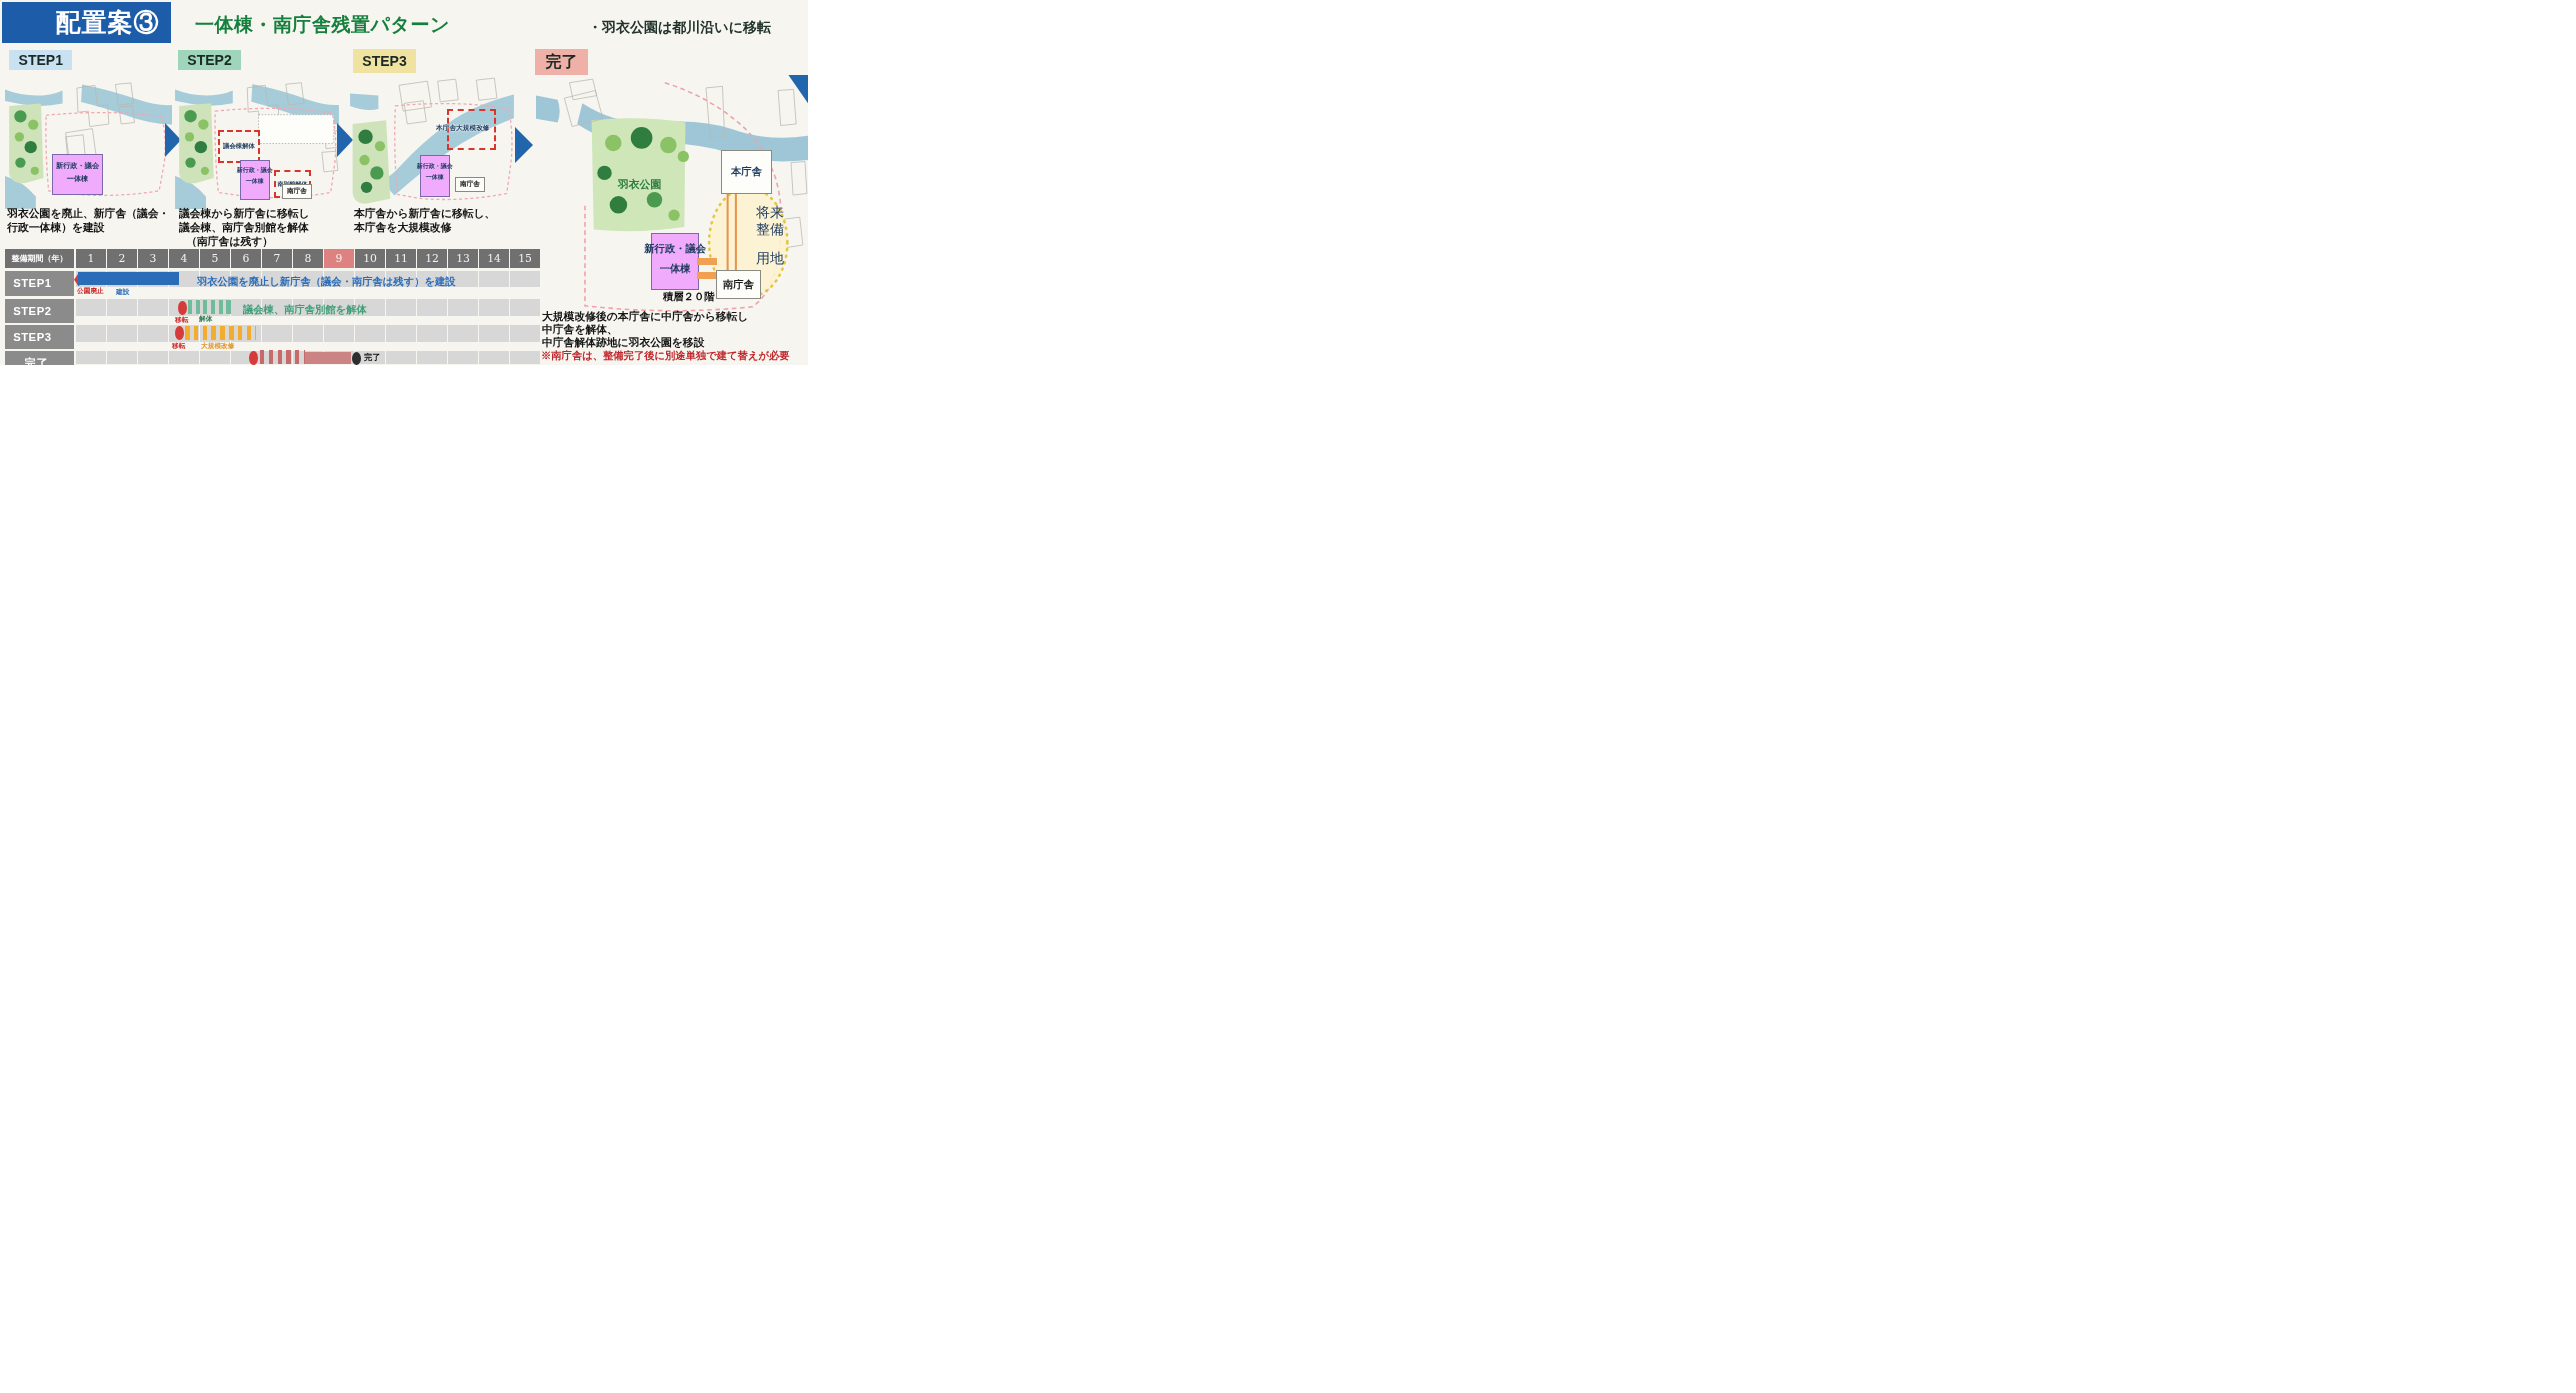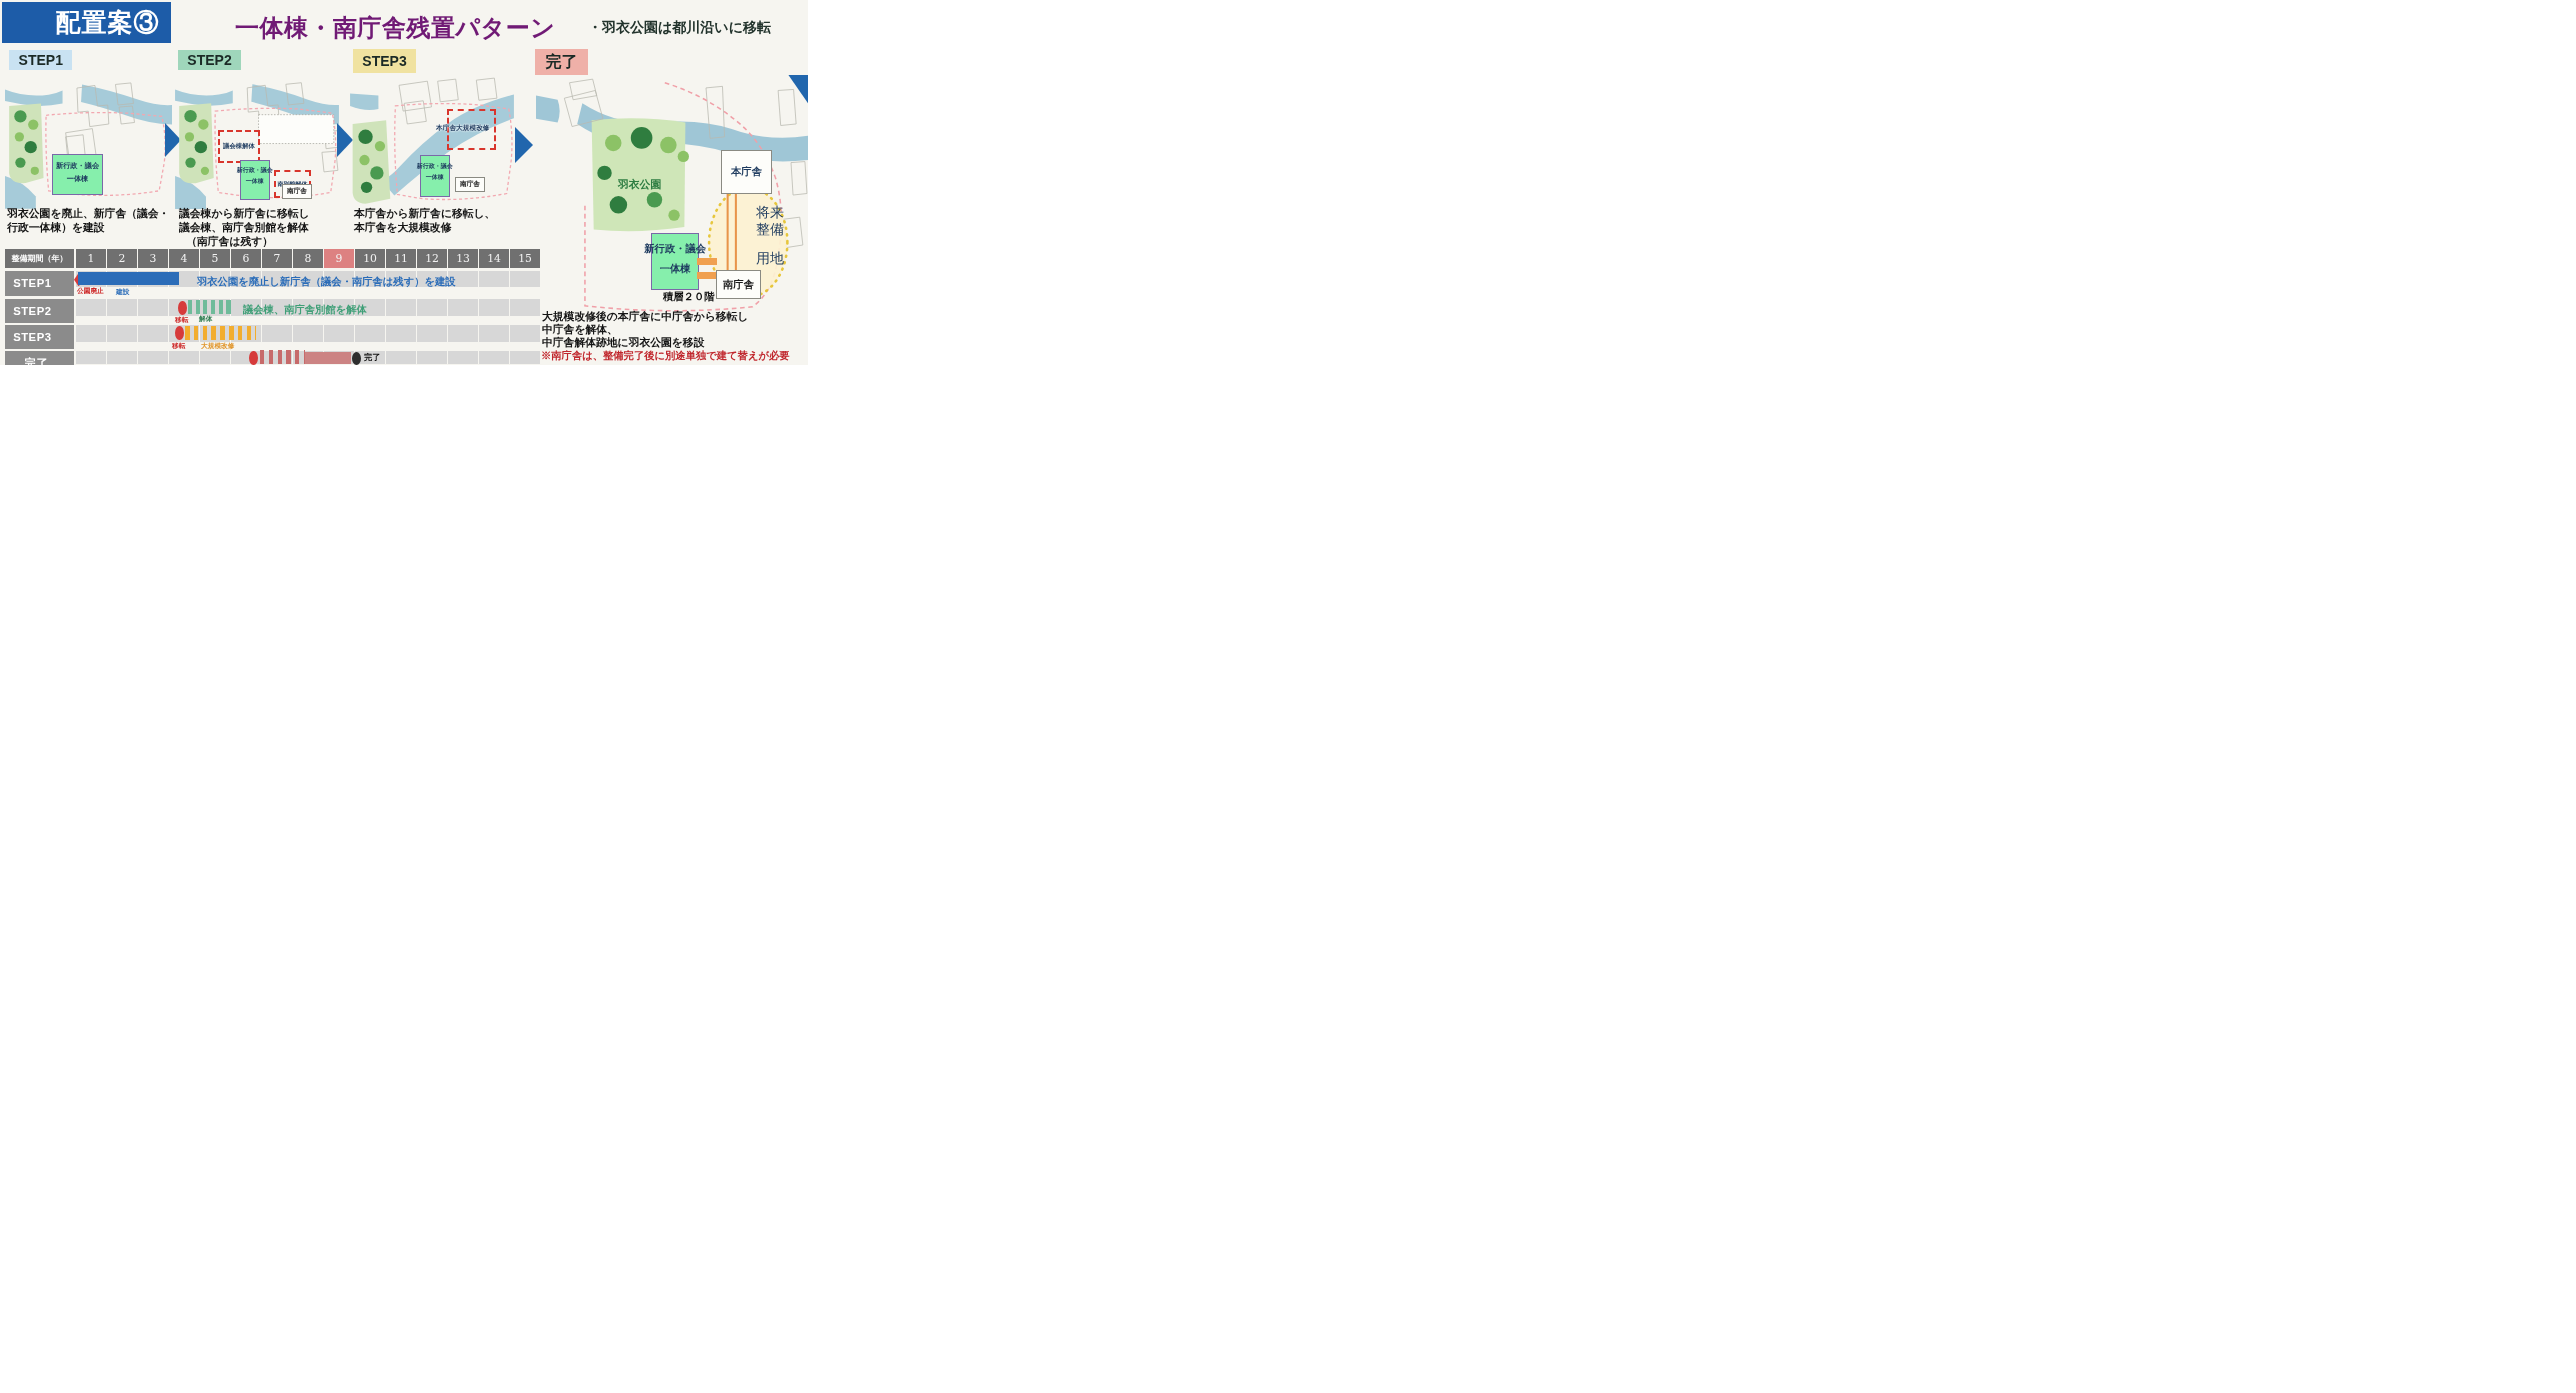--- a/index.html
+++ b/index.html
@@ -3,26 +3,26 @@
 <meta charset="utf-8">
 <style>
   html,body{margin:0;padding:0;}
   body{font-family:"Liberation Sans",sans-serif;}
   #stage{position:relative;width:808px;height:365px;background:#f6f5f0;overflow:hidden;}
   .abs{position:absolute;}
   .b{font-weight:bold;}
   
   .title-box{left:2.1px;top:2.1px;width:169px;height:41px;background:#1d5ca8;display:flex;align-items:center;}
   .title-text{color:#fff;font-size:25px;font-weight:bold;padding-left:16.5px;letter-spacing:1px;margin-left:37px;}
-  .subtitle{left:195px;top:12.4px;font-size:24px;font-weight:bold;color:#701a75;letter-spacing:0.5px;margin-left:40px;}
+  .subtitle{left:195px;top:12.4px;font-size:19px;font-weight:bold;color:#15803d;letter-spacing:0.5px;}
   .top-note{left:588px;top:18.5px;font-size:14px;font-weight:bold;color:#22332c;}
   
   .step-tag{display:flex;align-items:center;justify-content:center;font-weight:bold;color:#1b2a26;}
   
-  .pbox{background:#86efac;border:1.3px solid #7a68a8;}
+  .pbox{background:#f0abfc;border:1.3px solid #7a68a8;}
   .pbox-label{color:#1d3a5e;font-weight:bold;text-align:center;line-height:1.15;white-space:nowrap;}
   .red-dash{border:2.1px dashed #d8352c;}
   .navy{color:#1d3a5e;}
   .white-box{background:#fdfdfa;border:0.8px solid #8a8a82;display:flex;align-items:center;justify-content:center;}
   .map-desc{font-size:10.8px;font-weight:bold;color:#151515;line-height:1.28;white-space:pre;}
   .arrow{width:0;height:0;border-top:17px solid transparent;border-bottom:17px solid transparent;border-left:16px solid #2166ad;}
   
   #gantt{left:5px;top:249px;width:534px;height:140px;}
   .g-head-label{left:0;top:0;width:69px;height:18.5px;background:#707070;color:#fff;font-size:8px;font-weight:bold;display:flex;align-items:center;justify-content:center;}
   .g-years{left:71px;top:0;display:flex;}

